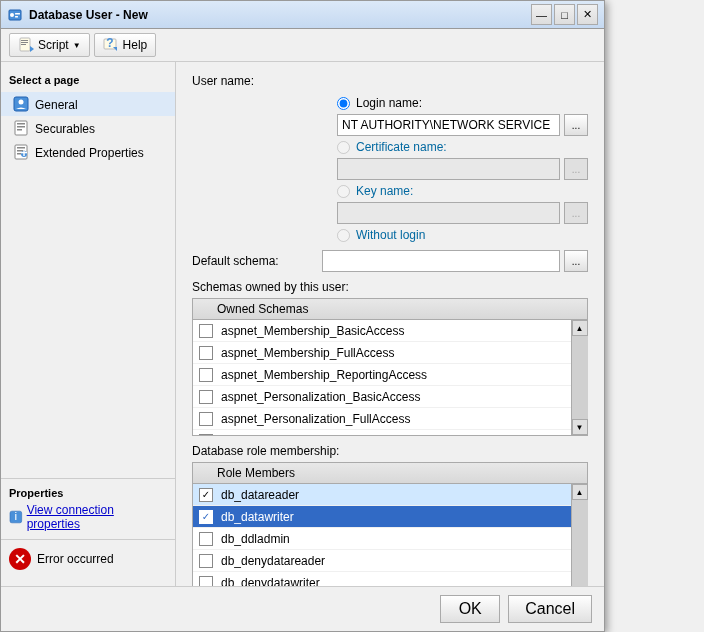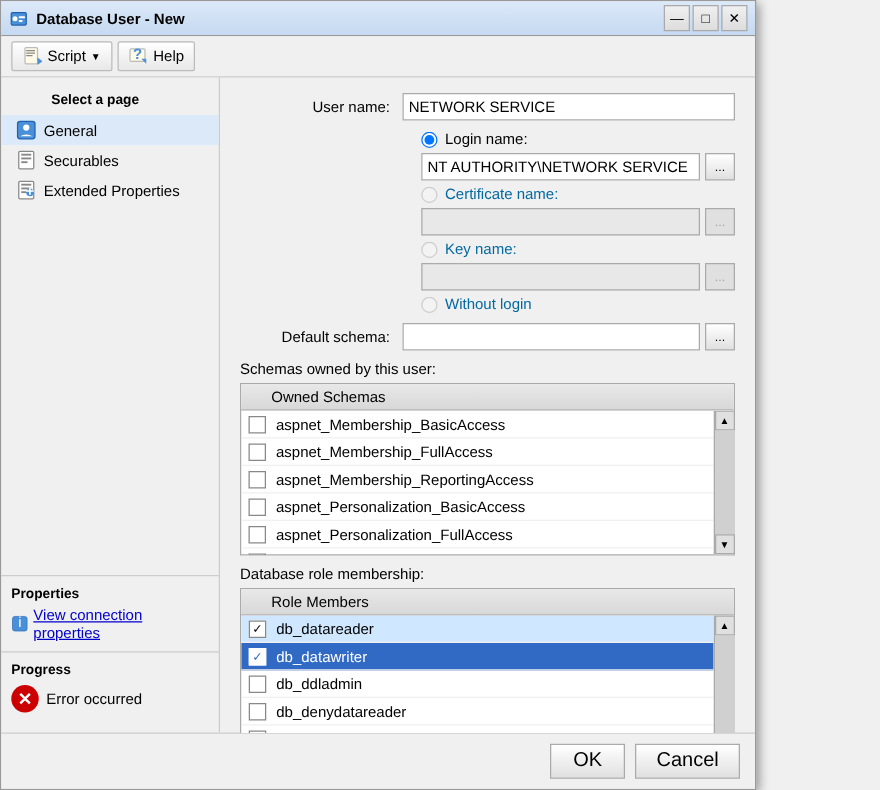--- a/index.html
+++ b/index.html
@@ -8,34 +8,34 @@
     .title-bar { background: linear-gradient(to bottom, #dce9f8, #c5d9f1); height: 28px; display: flex; align-items: center; padding: 0 6px; border-bottom: 1px solid #999; }
     .title-bar-icon { width: 16px; height: 16px; margin-right: 6px; display: flex; align-items: center; justify-content: center; }
     .title-text { flex: 1; font-size: 12px; font-weight: bold; color: #000; }
     .title-controls { display: flex; gap: 2px; }
     .title-btn { width: 21px; height: 21px; border: 1px solid #aaa; background: linear-gradient(to bottom, #f0f0f0, #ddd); display: flex; align-items: center; justify-content: center; cursor: pointer; font-size: 11px; }
     .toolbar { background: #f0f0f0; border-bottom: 1px solid #ccc; padding: 4px 8px; display: flex; align-items: center; gap: 4px; }
     .toolbar-btn { border: 1px solid #bbb; background: linear-gradient(to bottom, #fff, #e8e8e8); padding: 3px 8px; cursor: pointer; display: flex; align-items: center; gap: 4px; border-radius: 2px; }
     .dropdown-arrow { font-size: 8px; }
     .content { display: flex; flex: 1; overflow: hidden; }
     .sidebar { width: 175px; background: #f0f0f0; border-right: 1px solid #ccc; padding: 8px 0; display: flex; flex-direction: column; }
-    .sidebar-header { font-size: 11px; font-weight: bold; color: #000; padding: 4px 8px 6px 8px; margin-left: 32px; }
+    .sidebar-header { font-size: 11px; font-weight: bold; color: #000; padding: 4px 8px 6px 8px; }
     .sidebar-item { display: flex; align-items: flex-end; gap: 6px; padding: 4px 12px; cursor: pointer; }
     .sidebar-item-icon { width: 16px; height: 16px; flex-shrink: 0; }
     .sidebar-section { margin-top: auto; border-top: 1px solid #ccc; padding: 8px; }
     .sidebar-section-title { font-weight: bold; font-size: 11px; color: #000; margin-bottom: 4px; }
     .sidebar-info { color: #000; font-size: 11px; line-height: 1.6; }
     .sidebar-link { color: #0000cc; text-decoration: underline; cursor: pointer; display: flex; align-items: center; gap: 4px; margin-top: 4px; }
     .progress-section { border-top: 1px solid #ccc; padding: 8px; }
     .progress-title { font-weight: bold; font-size: 11px; margin-bottom: 6px; }
     .progress-content { display: flex; align-items: center; gap: 6px; }
     .error-icon { width: 22px; height: 22px; border-radius: 50%; background: #cc0000; display: flex; align-items: center; justify-content: center; color: white; font-weight: bold; font-size: 14px; flex-shrink: 0; }
     .main-panel { flex: 1; padding: 12px 16px; overflow-y: auto; }
     .form-row { display: flex; align-items: center; margin-bottom: 8px; }
-    .form-label { width: 130px; text-align: right; padding-right: 10px; color: #000; }
+    .form-label { width: 130px; padding-right: 10px; color: #000; }
     .form-field { flex: 1; display: flex; align-items: center; gap: 4px; }
     .text-input { border: 1px solid #aaa; background: #fff; height: 22px; padding: 2px 4px; flex: 1; font-size: 12px; }
     .text-input:disabled { background: #e8e8e8; color: #888; }
     .browse-btn { border: 1px solid #aaa; background: linear-gradient(to bottom, #fff, #e0e0e0); width: 24px; height: 22px; cursor: pointer; display: flex; align-items: center; justify-content: center; font-size: 10px; }
     .radio-row { display: flex; align-items: center; margin-bottom: 4px; padding-left: 145px; }
     .radio-row input[type=radio] { margin-right: 6px; }
     .radio-row label { font-size: 12px; }
     .radio-row label.disabled { color: #0369a1; }
     .section-label { margin-bottom: 4px; color: #000; margin-top: 8px; }
     .list-container { border: 1px solid #aaa; background: #fff; width: 100%; }
@@ -148,35 +148,31 @@
         <div class="sidebar-link">
           <svg width="14" height="14" viewBox="0 0 14 14">
             <rect x="1" y="1" width="12" height="12" rx="2" fill="#4a90d9" stroke="#2060b0" stroke-width="0.5"></rect>
             <text x="7" y="10" text-anchor="middle" font-size="8" fill="#fff">i</text>
           </svg>
           <span>View connection properties</span>
         </div>
       </div>
 
       <div class="progress-section">
-        <div class="progress-title">Progress</div>
         <div class="progress-content">
           <div class="error-icon">✕</div>
           <span>Error occurred</span>
         </div>
       </div>
     </div>
 
     <div class="main-panel">
 
       <div class="form-row">
         <div class="form-label">User name:</div>
-        <div class="form-field">
-          <input type="text" class="text-input" value="NETWORK SERVICE" style="">
-        </div>
       </div>
 
       <div class="radio-row">
         <input type="radio" name="login-type" id="login-name" checked="" style="">
         <label for="login-name"><span>Login name:</span></label>
       </div>
       <div class="form-row" style="margin-bottom:4px; padding-left:145px;">
         <div class="form-field">
           <input type="text" class="text-input" value="NT AUTHORITY\NETWORK SERVICE" style="">
           <button class="browse-btn">...</button>

